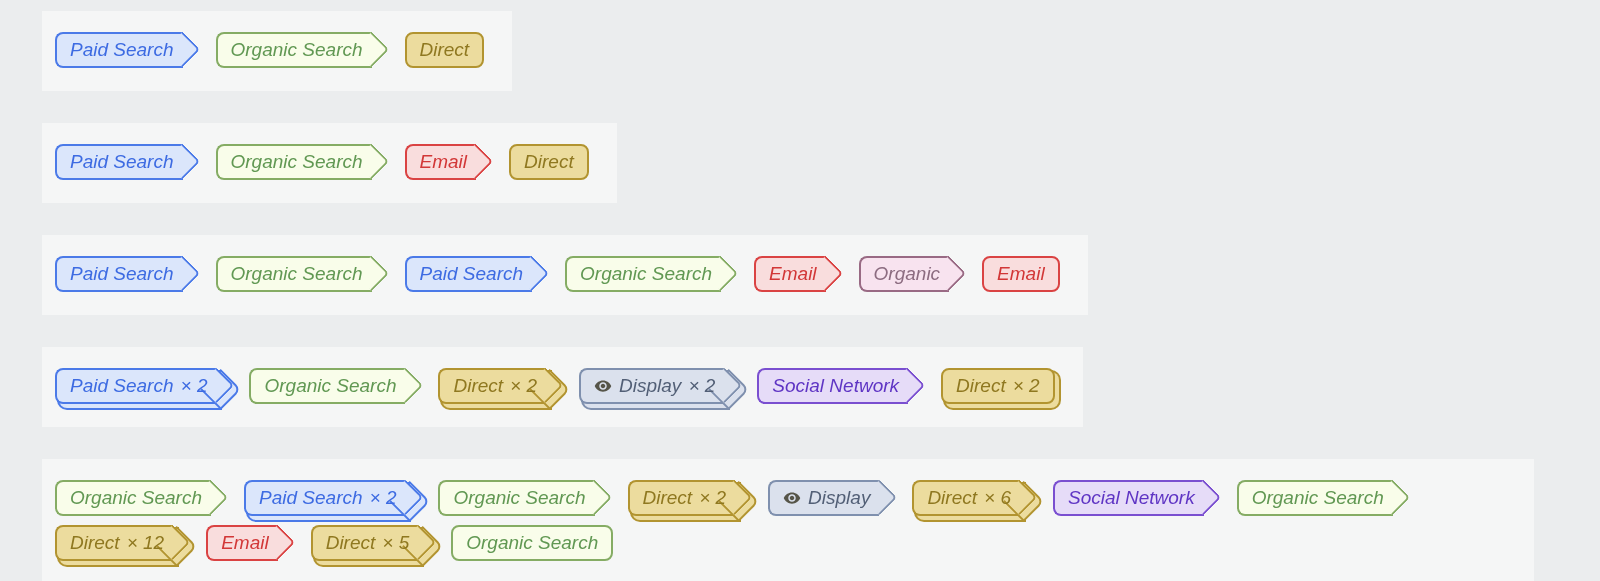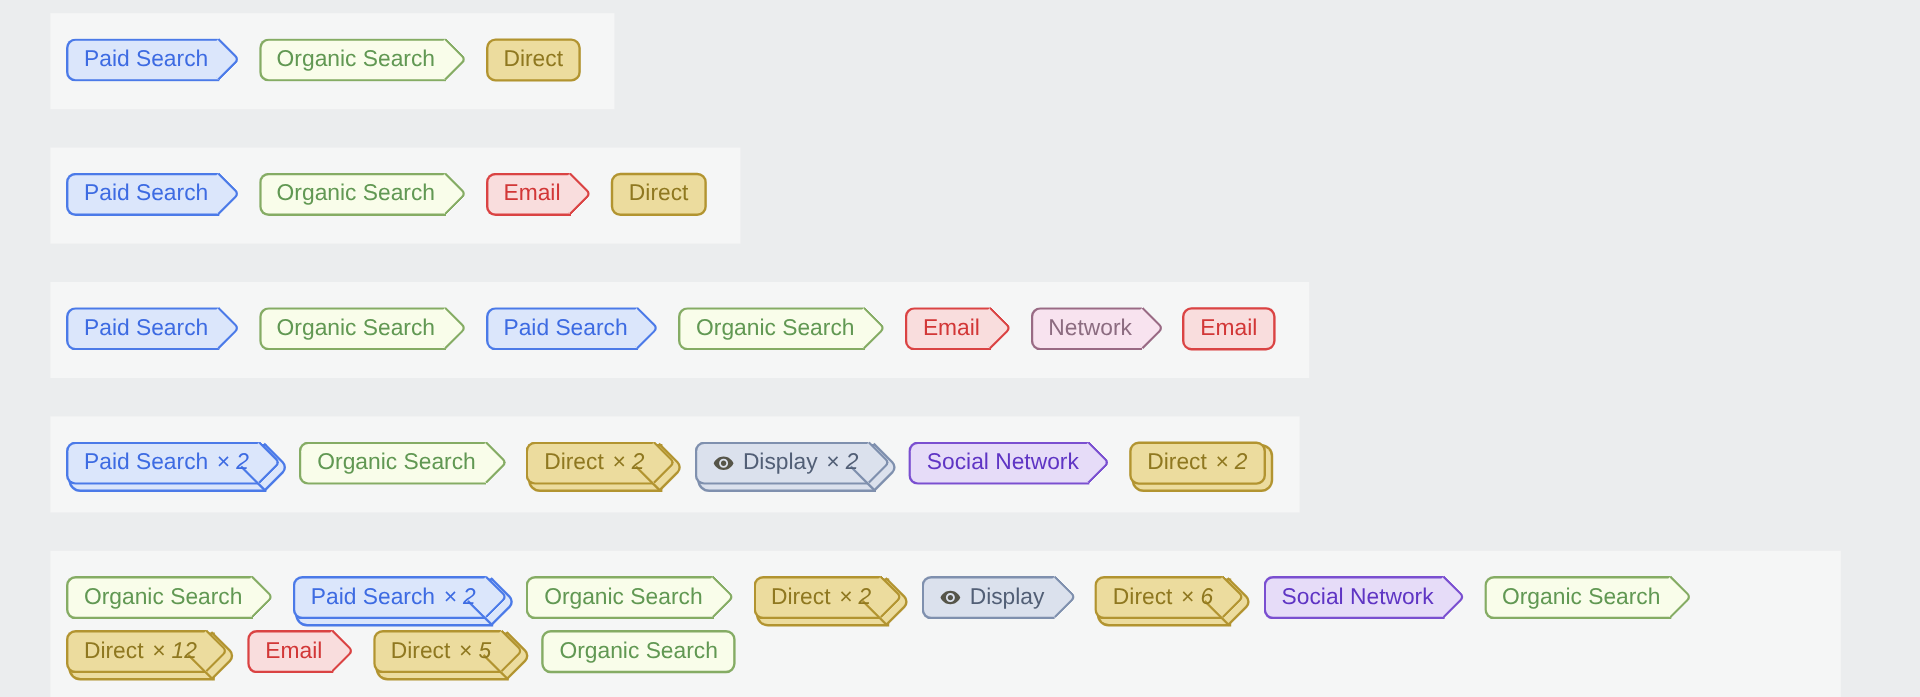--- a/index.html
+++ b/index.html
@@ -53,21 +53,21 @@
     right:-12.7px;
     width:25.4px;
     height:25.4px;
     box-sizing:border-box;
     transform:rotate(45deg);
     background:var(--fill);
     border-top:2px solid var(--bc);
     border-right:2px solid var(--bc);
     border-radius:0 5px 0 0;
   }
-  .chip-text{position:relative;z-index:1;}
+  .chip-text{position:relative;z-index:1;font-style:italic;}
   .chip-count{font-style:italic;margin-left:7px;position:relative;z-index:1;}
   .chip.stacked{
     box-shadow:4px 4px 0 0 var(--fill), 4px 4px 0 2px var(--bc);
   }
   .chip.stacked .chip-arrow{
     box-shadow:5.7px 0 0 0 var(--fill), 5.7px 0 0 2px var(--bc);
   }
   .chip-icon{
     width:18px;height:18px;
     margin-right:7px;
@@ -124,21 +124,21 @@
       </span>
       <span class="chip arrowed" style="--bc: #85ac64; --fill: #f9fdea; --tc: #619853;">
         <span class="chip-text">Organic Search</span>
         <span class="chip-arrow"></span>
       </span>
       <span class="chip arrowed" style="--bc: #da4343; --fill: #f9dddd; --tc: #d23737;">
         <span class="chip-text">Email</span>
         <span class="chip-arrow"></span>
       </span>
       <span class="chip arrowed" style="--bc: #996a84; --fill: #f8e3ef; --tc: #8c6c80;">
-        <span class="chip-text">Network</span>
+        <span class="chip-text">Organic</span>
         <span class="chip-arrow"></span>
       </span>
       <span class="chip" style="--bc: #da4343; --fill: #f9dddd; --tc: #d23737;">
         <span class="chip-text">Email</span>
       </span>
     </div>
     <div class="path-row" style="background: rgb(245, 246, 246);">
       <span class="chip arrowed stacked" style="--bc: #4b7ae8; --fill: #dbe6fb; --tc: #3d6be2;">
         <span class="chip-text">Paid Search</span>
         <span class="chip-count">× 2</span>

